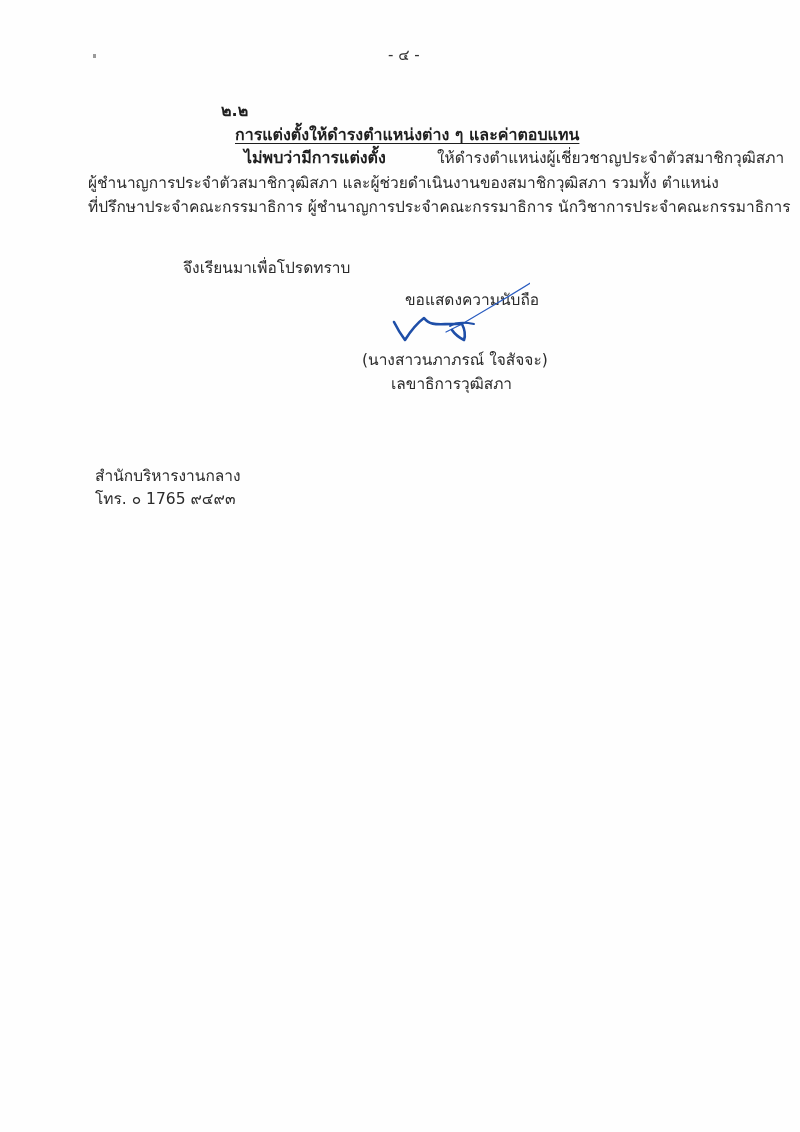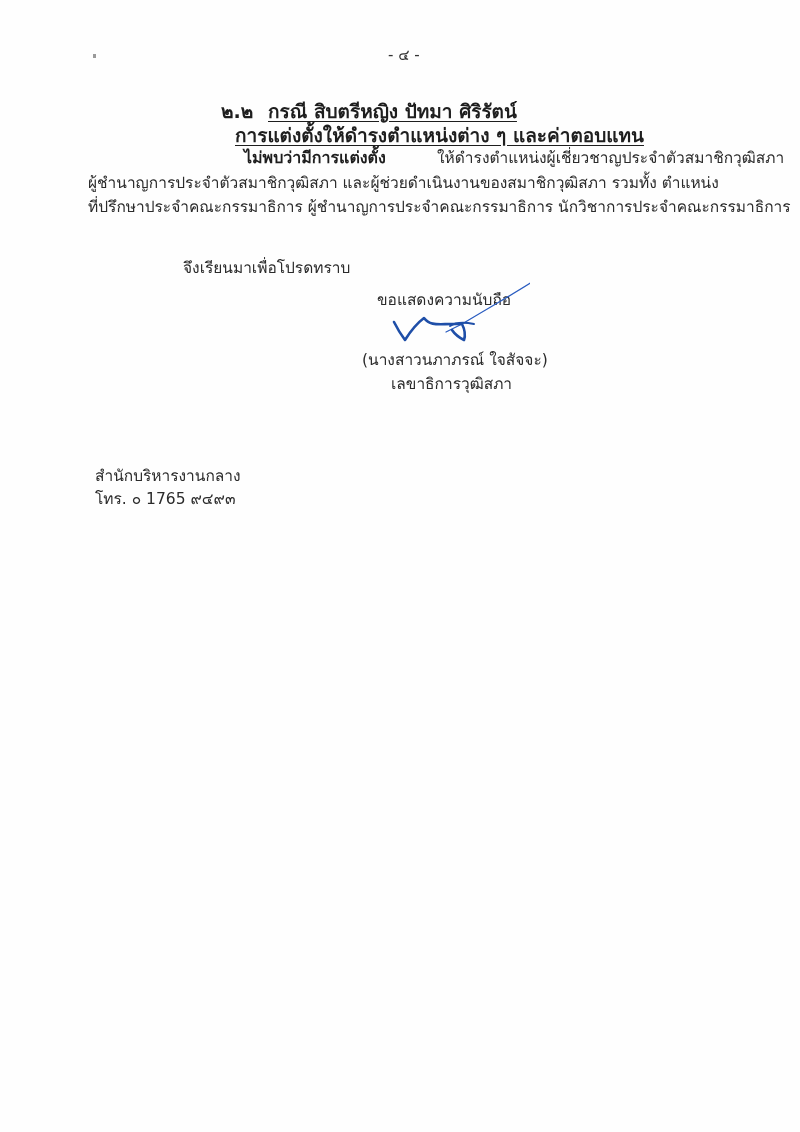--- a/index.html
+++ b/index.html
@@ -29,21 +29,21 @@
       color: #2b2b2b;
     }
     .page-num {
       left: 388px; top: 44px;
       font-size: 15px;
       color: #333;
     }
     .heading {
       font-weight: bold;
       color: #1e1e1e;
-      font-size: 19px;
+      font-size: 16px;
     }
     .h-num {
       left: 221px; top: 100px;
     }
     .h-name {
       left: 268px; top: 100px;
       text-decoration: underline;
       text-underline-offset: 3px;
     }
     .h-sub {
@@ -57,21 +57,21 @@
       color: #1e1e1e;
       font-size: 16px;
     }
     .p-line1-rest {
       left: 437px; top: 147px;
     }
     .p-line2 { left: 88px; top: 172px; }
     .p-line3 { left: 88px; top: 196px; }
     .p-line4 { left: 88px; top: 220px; }
     .closing-intro { left: 183px; top: 257px; text-align: center; }
-    .closing { left: 377px; top: 289px; }
+    .closing { left: 405px; top: 289px; }
     .signer-name { left: 362px; top: 349px; }
     .signer-title { left: 391px; top: 373px; }
     .office-name { left: 95px; top: 465px; text-align: right; }
     .office-phone { left: 95px; top: 488px; }
     .signature {
       position: absolute;
       left: 390px; top: 282px;
       width: 140px; height: 70px;
     }
     .speck {
@@ -83,21 +83,20 @@
 </head>
 <body>
 
 <div class="page">
 
   <div class="speck" style="left:93px; top:54px;"></div>
 
   <div class="txt page-num">- ๔ -</div>
 
   <div class="txt heading h-num">๒.๒</div>
-  <div class="txt heading h-name">กรณี สิบตรีหญิง ปัทมา  ศิริรัตน์</div>
   <div class="txt heading h-sub">การแต่งตั้งให้ดำรงตำแหน่งต่าง ๆ และค่าตอบแทน</div>
 
   <div class="txt p-line1">ไม่พบว่ามีการแต่งตั้ง</div>
   <div class="txt p-line2">ผู้ชำนาญการประจำตัวสมาชิกวุฒิสภา และผู้ช่วยดำเนินงานของสมาชิกวุฒิสภา รวมทั้ง ตำแหน่ง</div>
   <div class="txt p-line1-rest">ให้ดำรงตำแหน่งผู้เชี่ยวชาญประจำตัวสมาชิกวุฒิสภา</div>
   <div class="txt p-line3">ที่ปรึกษาประจำคณะกรรมาธิการ ผู้ชำนาญการประจำคณะกรรมาธิการ นักวิชาการประจำคณะกรรมาธิการ</div>
 
   <div class="txt closing-intro">จึงเรียนมาเพื่อโปรดทราบ</div>
   <div class="txt closing">ขอแสดงความนับถือ</div>
 

